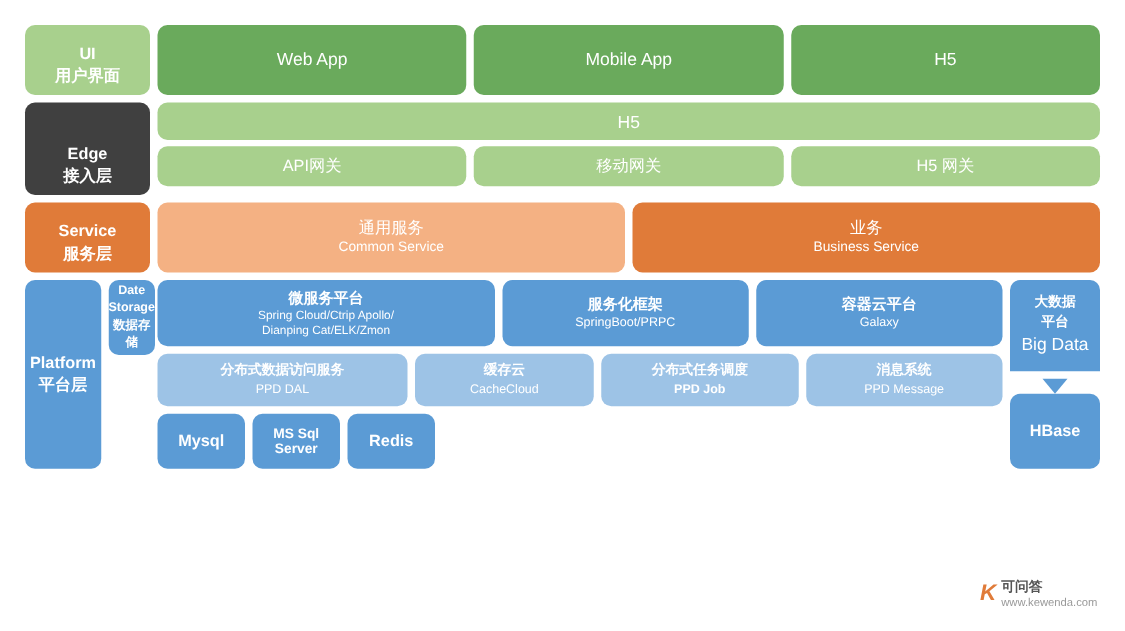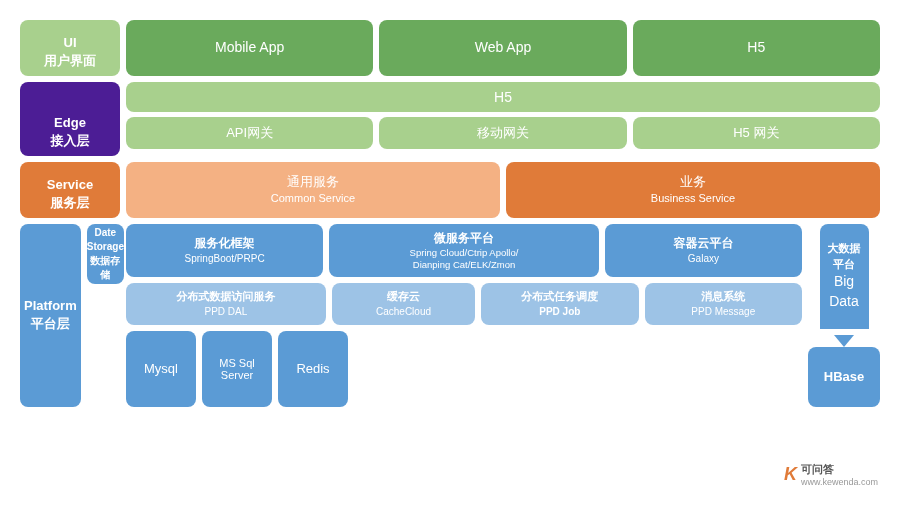--- a/index.html
+++ b/index.html
@@ -56,41 +56,41 @@
       align-items: center;
       justify-content: center;
       text-align: center;
       font-size: 12px;
       padding: 6px 8px;
       line-height: 1.4;
     }
 
     
     .green-dark { background: #6aaa5c; color: #fff; }
-    .green-light { background: #4c1d95; color: #fff; }
+    .green-light { background: #404040; color: #fff; }
 
     
     .row1 .label-cell { background: #a8d08d; color: #fff; height: 56px; }
     .row1 .box { background: #6aaa5c; color: #fff; flex: 1; height: 56px; font-size: 14px; }
     .row2-content { flex: 1; display: flex; flex-direction: column; gap: 5px; }
     .row2-top { background: #a8d08d; border-radius: 8px; display: flex; align-items: center; justify-content: center; color: #fff; font-size: 14px; padding: 7px; }
     .row2-bottom { display: flex; gap: 6px; }
     .row2-bottom .box { flex: 1; background: #a8d08d; color: #fff; font-size: 13px; padding: 7px; }
 
     
     .row3 .label-cell { background: #e07b39; color: #fff; height: 56px; }
     .row3 .box { flex: 1; height: 56px; }
     .row3 .box1 { background: #f4b183; color: #fff; font-size: 13px; }
     .row3 .box2 { background: #e07b39; color: #fff; font-size: 13px; text-align: center; }
 
     .platform-box { background: #5b9bd5; color: #fff; border-radius: 8px; display: flex; flex-direction: column; align-items: center; justify-content: center; text-align: center; padding: 6px 8px; font-size: 11px; line-height: 1.4; }
     .platform-box .title { font-size: 12px; font-weight: 600; }
     .platform-box-light { background: #9dc3e6; color: #fff; border-radius: 8px; display: flex; flex-direction: column; justify-content: center; text-align: center; padding: 6px 8px; font-size: 11px; line-height: 1.4; }
     .platform-box-light .title { font-size: 11px; font-weight: 600; }
-    .db-box { background: #5b9bd5; color: #fff; border-radius: 8px; display: flex; flex-direction: column; align-items: center; justify-content: center; text-align: center; padding: 8px 10px; font-size: 13px; font-weight: 400; min-width: 70px; height: 76px; }
+    .db-box { background: #5b9bd5; color: #fff; border-radius: 8px; display: flex; flex-direction: column; align-items: center; justify-content: center; text-align: center; padding: 8px 10px; font-size: 13px; font-weight: 700; min-width: 70px; height: 44px; }
 
     
     .watermark {
       position: absolute;
       bottom: 8px;
       right: 12px;
       font-size: 11px;
       color: #999;
       display: flex;
       align-items: center;
@@ -176,21 +176,21 @@
       border-radius: 8px 8px 0 0;
       display: flex;
       flex-direction: column;
       align-items: center;
       justify-content: center;
       text-align: center;
       padding: 8px 6px;
       font-size: 11px;
       font-weight: 600;
       line-height: 1.4;
-      width: 49px;
+      width: 72px;
       flex: 1;
     }
     .bigdata-arrow {
       width: 0; height: 0;
       border-left: 10px solid transparent;
       border-right: 10px solid transparent;
       border-top: 12px solid #5b9bd5;
     }
     .bigdata-bottom-box {
       background: #5b9bd5;
@@ -213,24 +213,24 @@
 
 <div class="diagram">
 
   <div class="row row1">
     <div class="label-cell">
       <span>UI</span>
       <span>用户界面</span>
     </div>
     <div class="content-area">
       <div class="box green-dark">
+        <span>Web App</span>
+      </div>
+      <div class="box green-dark">
         <span>Mobile App</span>
-      </div>
-      <div class="box green-dark">
-        <span>Web App</span>
       </div>
       <div class="box green-dark">
         <span>H5</span>
       </div>
     </div>
   </div>
 
   <div class="row" style="align-items:stretch;">
     <div class="label-cell green-light" style="height:auto; min-height:74px;">
       <span>Edge</span>
@@ -280,27 +280,27 @@
       </div>
       <div class="storage-label">
         <span style="font-size:10px;">Date Storage</span>
         <span style="font-size:10px;">数据存储</span>
       </div>
     </div>
 
     <div class="rows45-right">
 
       <div class="row4-inner">
+        <div class="platform-box" style="flex:1.4;">
+          <div class="title">微服务平台</div>
+          <div style="font-size:9.5px;line-height:1.3;">Spring Cloud/Ctrip Apollo/<br>Dianping Cat/ELK/Zmon</div>
+        </div>
         <div class="platform-box" style="flex:1;">
           <div class="title">服务化框架</div>
           <div style="font-size:10px;">SpringBoot/PRPC</div>
-        </div>
-        <div class="platform-box" style="flex:1.4;">
-          <div class="title">微服务平台</div>
-          <div style="font-size:9.5px;line-height:1.3;">Spring Cloud/Ctrip Apollo/<br>Dianping Cat/ELK/Zmon</div>
         </div>
         <div class="platform-box" style="flex:1;">
           <div class="title">容器云平台</div>
           <div style="font-size:10px;">Galaxy</div>
         </div>
       </div>
 
       <div class="row4-inner">
         <div class="platform-box-light" style="flex:1.3;">
           <div class="title">分布式数据访问服务</div>

